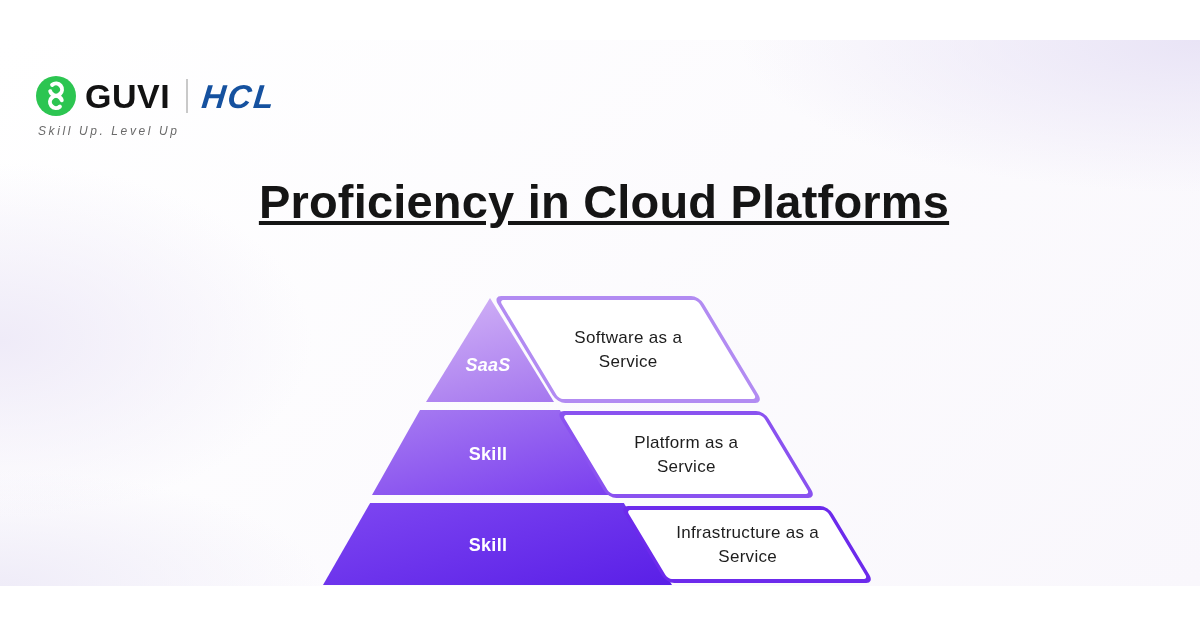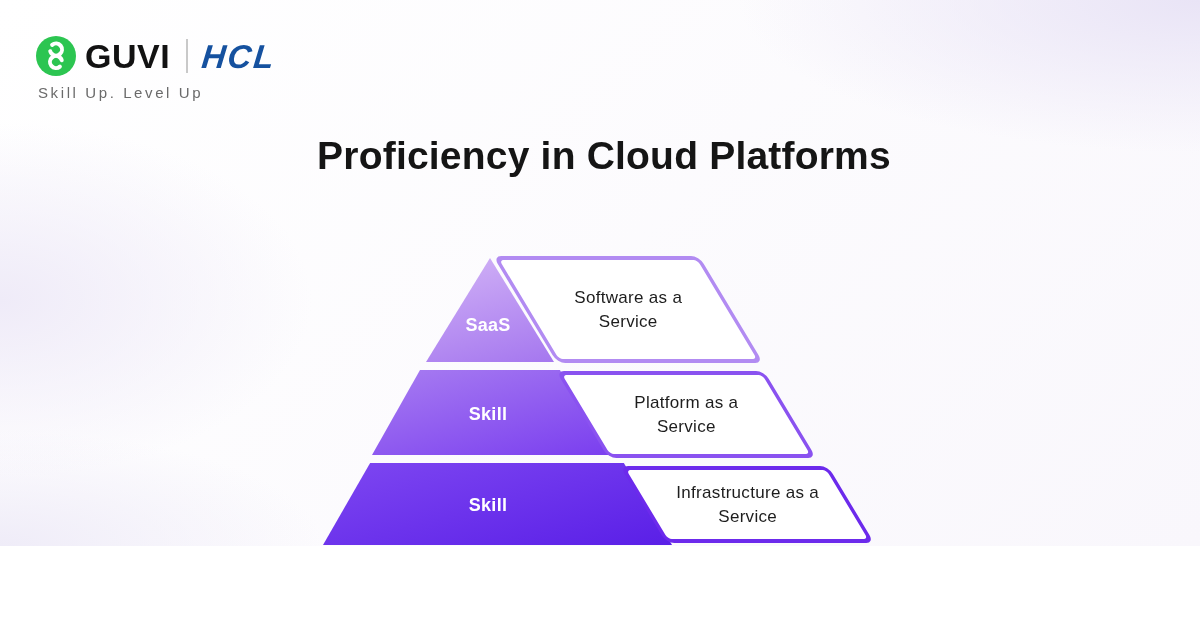--- a/index.html
+++ b/index.html
@@ -7,20 +7,21 @@
     width: 1200px; height: 630px; overflow: hidden;
     font-family: "Liberation Sans", sans-serif;
   }
   .canvas {
     position: relative; width: 1200px; height: 546px;
     background:
       radial-gradient(55% 40% at 100% 0%, #E9E4F6 0%, rgba(233,228,246,0) 70%),
       radial-gradient(40% 50% at 0% 55%, #EFEBF8 0%, rgba(239,235,248,0) 65%),
       radial-gradient(45% 35% at 0% 100%, #EFECF8 0%, rgba(239,236,248,0) 60%),
       linear-gradient(135deg, #FFFFFF 0%, #F9F7FC 100%);
+    margin-top: 40px;
   }
 
   
   .brand { position: absolute; left: 36px; top: 36px; }
   .brand-row { display: flex; align-items: center; }
   .guvi-badge {
     width: 40px; height: 40px; border-radius: 50%;
     display: inline-flex; align-items: center; justify-content: center;
     flex: 0 0 auto;
   }
@@ -30,28 +31,29 @@
   }
   .brand-divider {
     width: 2px; height: 34px; background: #C9C9C9; margin: 0 14px 0 16px;
   }
   .hcl-word {
     font-size: 33px; font-weight: bold; font-style: italic;
     letter-spacing: 2px; line-height: 1; transform: skewX(-6deg);
   }
   .tagline {
     margin-top: 8px; margin-left: 2px;
-    font-size: 15px; color: #6A6A6A; letter-spacing: 2.6px;
+    font-size: 12px; color: #6A6A6A; letter-spacing: 2.6px; font-style: italic;
   }
 
   
   .title {
     position: absolute; left: 8px; right: 0; top: 134px; margin: 0;
-    text-align: center; font-size: 39px; font-weight: bold; color: #151515;
+    text-align: center; font-size: 47px; font-weight: bold; color: #151515;
     letter-spacing: 0.2px;
+    text-decoration: underline;
   }
 
   
   .pyramid { position: absolute; inset: 0; }
 
   .wedge { position: absolute; z-index: 1; }
   .wedge-saas {
     left: 426px; top: 258px; width: 128px; height: 104px;
     clip-path: polygon(50% 0%, 100% 100%, 0% 100%);
   }
@@ -61,21 +63,21 @@
   }
   .wedge-iaas {
     left: 323px; top: 463px; width: 349px; height: 82px;
     clip-path: polygon(13.5% 0%, 86.2% 0%, 100% 100%, 0% 100%);
   }
 
   .layer-label {
     position: absolute; z-index: 2; width: 120px; text-align: center;
     color: #FFFFFF; font-weight: bold; font-size: 18px; letter-spacing: 0.3px;
   }
-  .label-saas { left: 428px; top: 315px; }
+  .label-saas { left: 428px; top: 315px; font-style: italic; }
   .label-paas { left: 428px; top: 404px; }
   .label-iaas { left: 428px; top: 495px; }
 
   .plate {
     position: absolute; z-index: 3; box-sizing: border-box;
     background: #FFFFFF; border: 4px solid #9B66F0; border-radius: 8px;
     transform: skewX(31deg); transform-origin: 0 0;
     display: flex; align-items: center; justify-content: center;
   }
   .plate-saas { left: 493px; top: 256px; width: 206px; height: 107px; }

